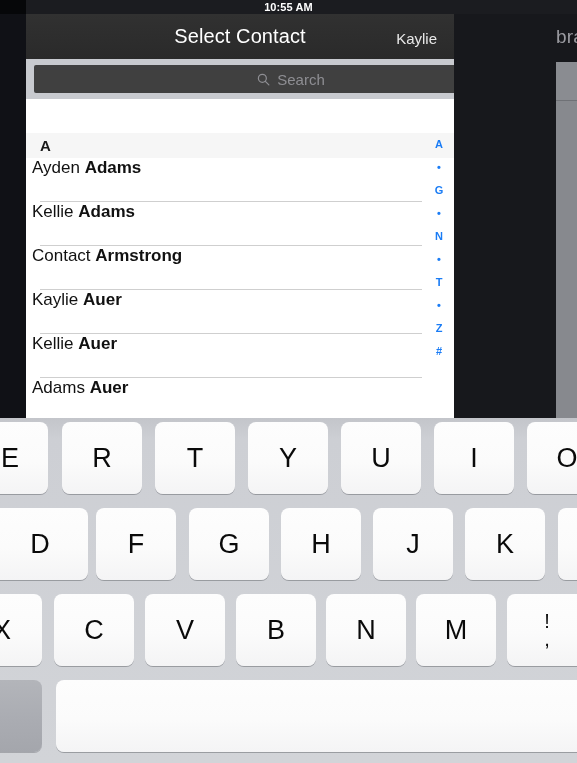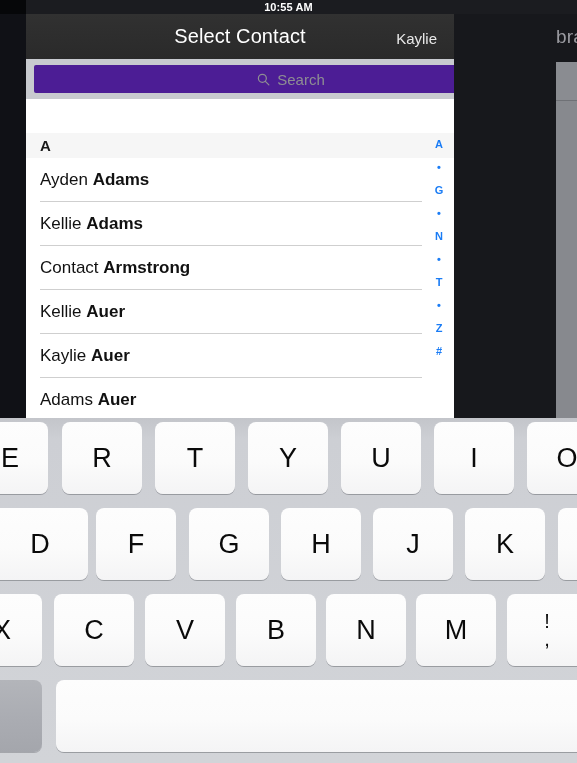--- a/index.html
+++ b/index.html
@@ -128,21 +128,21 @@
     height: 40px;
     background: #c8cacf;
     position: relative;
   }
   .search-field {
     position: absolute;
     left: 8px;
     top: 6px;
     width: 514px;
     height: 28px;
-    background: #4c1d95;
+    background: #404040;
     border-radius: 2px;
     box-sizing: border-box;
     display: flex;
     align-items: center;
     justify-content: center;
     cursor: text;
   }
   .search-inner {
     display: flex;
     align-items: center;
@@ -176,22 +176,22 @@
     font-size: 15px;
     font-weight: bold;
     color: #1a1a1a;
   }
 
   .row {
     position: relative;
     height: 44px;
     background: #ffffff;
     display: flex;
-    align-items: center;
-    padding-left: 14px;
+    align-items: flex-start;
+    padding-left: 6px;
     box-sizing: border-box;
     cursor: default;
   }
   .row::after {
     content: "";
     position: absolute;
     left: 14px;
     right: 32px;
     bottom: 0;
     height: 1px;
@@ -336,26 +336,26 @@
           <span class="first">Kellie </span><span class="last">Adams</span>
         </span>
       </div>
       <div class="row">
         <span class="nm">
           <span class="first">Contact </span><span class="last">Armstrong</span>
         </span>
       </div>
       <div class="row">
         <span class="nm">
+          <span class="first">Kaylie </span><span class="last">Auer</span>
+        </span>
+      </div>
+      <div class="row">
+        <span class="nm">
           <span class="first">Kellie </span><span class="last">Auer</span>
-        </span>
-      </div>
-      <div class="row">
-        <span class="nm">
-          <span class="first">Kaylie </span><span class="last">Auer</span>
         </span>
       </div>
       <div class="row">
         <span class="nm">
           <span class="first">Adams </span><span class="last">Auer</span>
         </span>
       </div>
 
       <div class="index-strip">
         <div class="ix">A</div>

